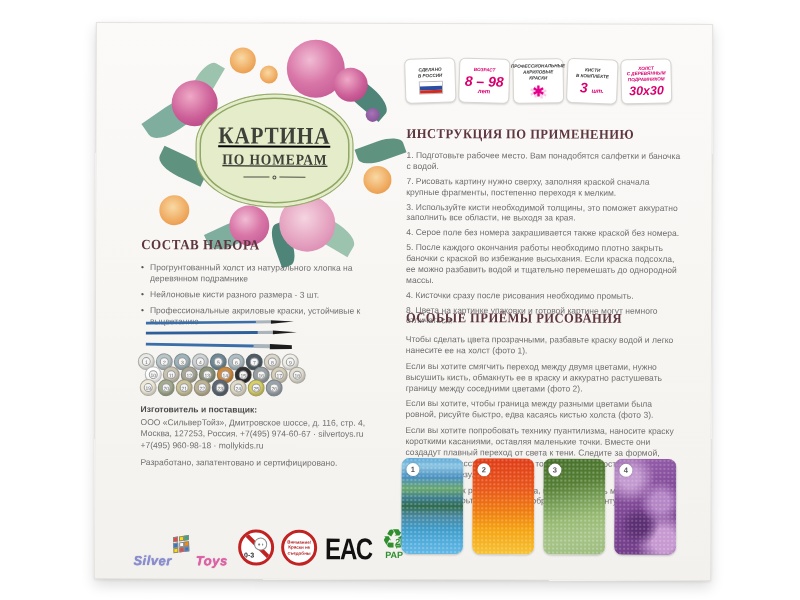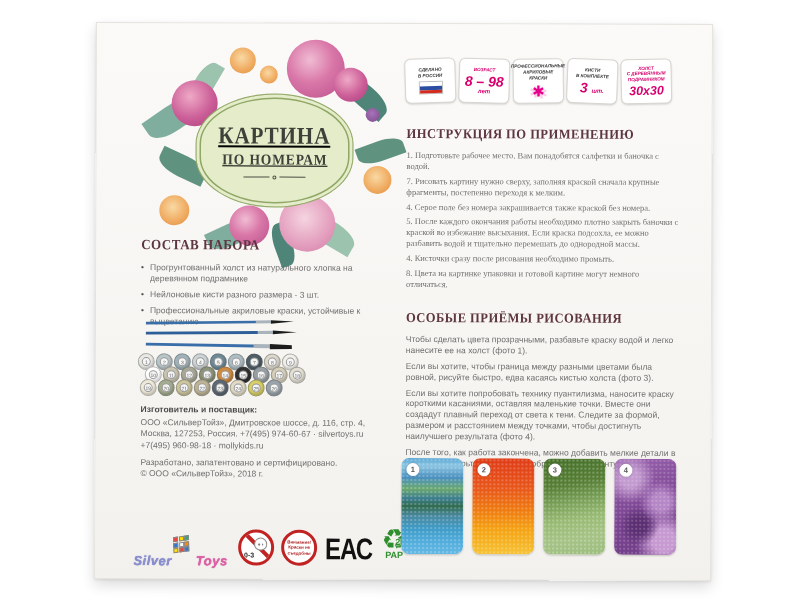--- a/index.html
+++ b/index.html
@@ -99,21 +99,21 @@
   .sign-paint { left:148px; top:14px; width:36px; height:36px; display:flex; flex-direction:column; align-items:center; justify-content:center; }
   .sign-paint .wline { font-size:4.5px; font-weight:700; color:#b22222; line-height:1.15; text-align:center; }
   .eac { position:absolute; left:192px; top:16px; font-weight:900; font-size:24px; color:#111; letter-spacing:-1px; transform:scaleY(1.25); transform-origin:top; font-family:"Liberation Sans", sans-serif; }
   .recycle { position:absolute; left:240px; top:10px; width:42px; text-align:center; }
   .recycle .tri { font-size:28px; color:#2f8f2f; line-height:1; }
   .recycle .rnum { position:absolute; left:22px; top:11px; font-size:9px; font-weight:800; color:#2f8f2f; text-shadow:0 0 2px #fff,0 0 2px #fff; }
   .recycle .rcode { font-size:9px; font-weight:800; color:#2f8f2f; margin-top:-4px; }
 
   
   .instr-heading { position:absolute; left:310px; top:102px; font-size:13.5px; }
-  .instr-list { position:absolute; left:310px; top:126px; width:276px;font-family:Liberation Serif, serif; }
+  .instr-list { position:absolute; left:310px; top:126px; width:276px; }
   .instr-list p { margin-bottom:4px; }
   .tech-heading { position:absolute; left:310px; top:286px; font-size:13.5px; }
   .tech-list { position:absolute; left:310px; top:310px; width:276px; }
   .tech-list p { margin-bottom:5px; }
 
   .photos { position:absolute; left:306px; top:434px; width:280px; display:flex; gap:9px; }
   .photo { position:relative; width:62px; height:96px; border-radius:8px; box-shadow:0 1px 2px rgba(0,0,0,.2); }
   .photo .pnum { position:absolute; left:5px; top:5px; width:13px; height:13px; background:#fff; border-radius:50%; font-size:7.5px; font-weight:700; color:#555; display:flex; align-items:center; justify-content:center; box-shadow:0 0 2px rgba(0,0,0,.3); }
   .photo-1 { background:
       radial-gradient(rgba(255,255,255,.3) .6px, transparent 1px) 0 0/4px 4px,
@@ -313,21 +313,20 @@
         </div>
       </div>
 
     <div class="manufacturer body-text">
       <div class="mh">Изготовитель и поставщик:</div>
       <p>ООО «СильверТойз», Дмитровское шоссе, д. 116, стр. 4, Москва, 127253, Россия. +7(495) 974-60-67 · silvertoys.ru</p>
       <p>+7(495) 960-98-18 · mollykids.ru</p>
     </div>
     <div class="cert-block body-text">
       <p>Разработано, запатентовано и сертифицировано.</p>
-      <p>© ООО «СильверТойз», 2018 г.</p>
     </div>
 
     <div class="footer-icons">
       <div class="logo">
         <span class="logo-cube">
           <i style="background:#e44;"></i>
             <i style="background:#fd0;"></i>
             <i style="background:#3a7;"></i>
           <i style="background:#37c;"></i>
             <i style="background:#fff;"></i>
@@ -357,29 +356,31 @@
         <div class="tri">♻</div>
         <div class="rnum">20</div>
         <div class="rcode">PAP</div>
       </div>
     </div>
 
     <div class="sec-heading instr-heading">ИНСТРУКЦИЯ ПО ПРИМЕНЕНИЮ</div>
     <div class="instr-list body-text">
       <p>1. Подготовьте рабочее место. Вам понадобятся салфетки и баночка с водой.</p>
       <p>7. Рисовать картину нужно сверху, заполняя краской сначала крупные фрагменты, постепенно переходя к мелким.</p>
+      <p>3. Используйте кисти необходимой толщины, это поможет аккуратно заполнить все области, не выходя за края.</p>
       <p>4. Серое поле без номера закрашивается также краской без номера.</p>
       <p>5. После каждого окончания работы необходимо плотно закрыть баночки с краской во избежание высыхания. Если краска подсохла, ее можно разбавить водой и тщательно перемешать до однородной массы.</p>
       <p>4. Кисточки сразу после рисования необходимо промыть.</p>
       <p>8. Цвета на картинке упаковки и готовой картине могут немного отличаться.</p>
     </div>
 
     <div class="sec-heading tech-heading">ОСОБЫЕ ПРИЁМЫ РИСОВАНИЯ</div>
     <div class="tech-list body-text">
       <p>Чтобы сделать цвета прозрачными, разбавьте краску водой и легко нанесите ее на холст (фото 1).</p>
+      <p>Если вы хотите смягчить переход между двумя цветами, нужно высушить кисть, обмакнуть ее в краску и аккуратно растушевать границу между соседними цветами (фото 2).</p>
       <p>Если вы хотите, чтобы граница между разными цветами была ровной, рисуйте быстро, едва касаясь кистью холста (фото 3).</p>
       <p>Если вы хотите попробовать технику пуантилизма, наносите краску короткими касаниями, оставляя маленькие точки. Вместе они создадут плавный переход от света к тени. Следите за формой, размером и расстоянием между точками, чтобы достигнуть наилучшего результата (фото 4).</p>
       <p>После того, как работа закончена, можно добавить мелкие детали в картине. Доверьтесь вашему воображению и таланту.</p>
     </div>
 
     <div class="photos">
       <div class="photo photo-1">
           <span class="pnum">1</span>
         </div>
       <div class="photo photo-2">

